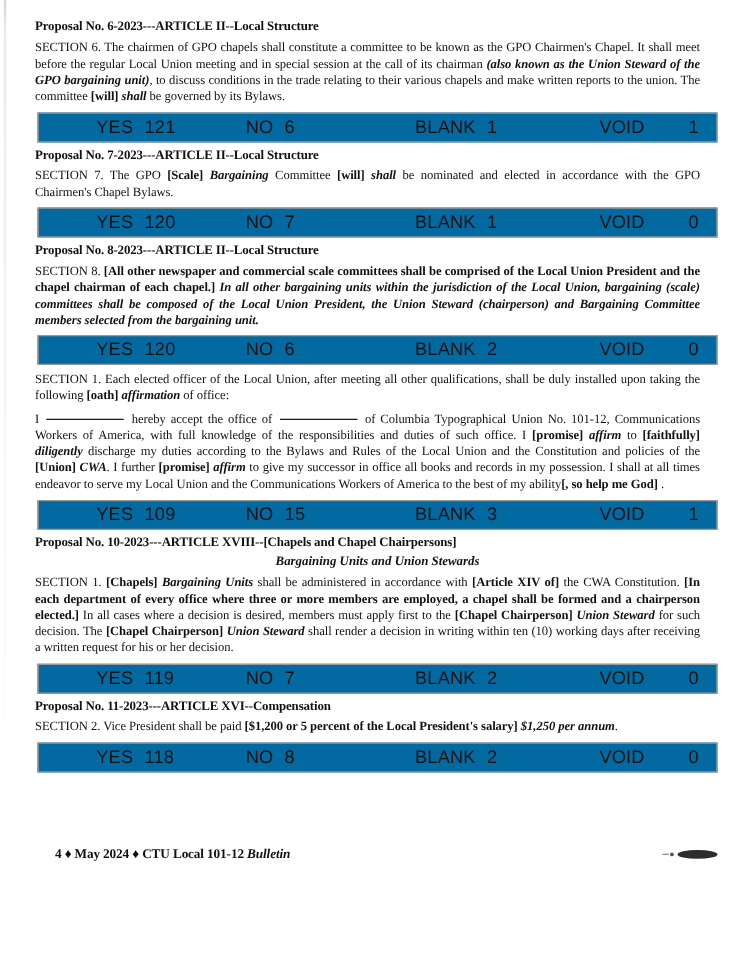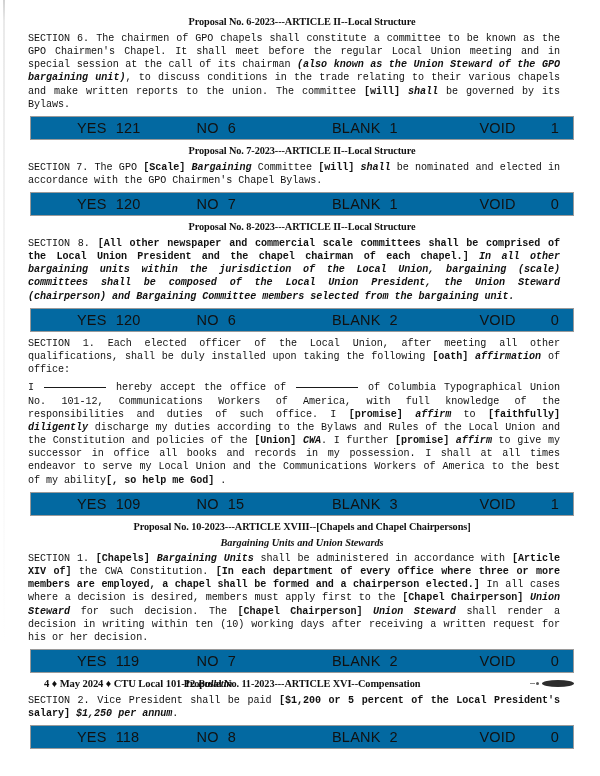--- a/index.html
+++ b/index.html
@@ -32,21 +32,20 @@
     opacity: .85;
   }
   .scan-edge2 {
     position: absolute;
     left: 0; top: 0;
     width: 3px; height: 30px;
     background: #ffffff;
   }
 
   .prop-title {
-    text-align: center;
     font-weight: bold;
     font-size: 10.3px;
     line-height: 1.25;
     margin: 0 0 3px 0;
     letter-spacing: -0.1px;
     font-family: Liberation Serif, serif;
   }
   .prop-title .ital {
     font-style: italic;
   }
@@ -58,21 +57,20 @@
     line-height: 1.2;
     margin: 0 0 3px 0;
   }
 
   .body-text {
     text-align: justify;
     font-size: 10.1px;
     line-height: 1.305;
     margin: 0 16px 5px 0;
     letter-spacing: -0.05px;
-    font-family: Liberation Mono, monospace;
   }
   .body-text .del { font-weight: bold; }
   .body-text .add { font-weight: bold; font-style: italic; }
 
   .blank-line {
     display: inline-block;
     width: 62px;
     border-bottom: 1px solid #1a1a1a;
     vertical-align: 2px;
     margin: 0 2px;

